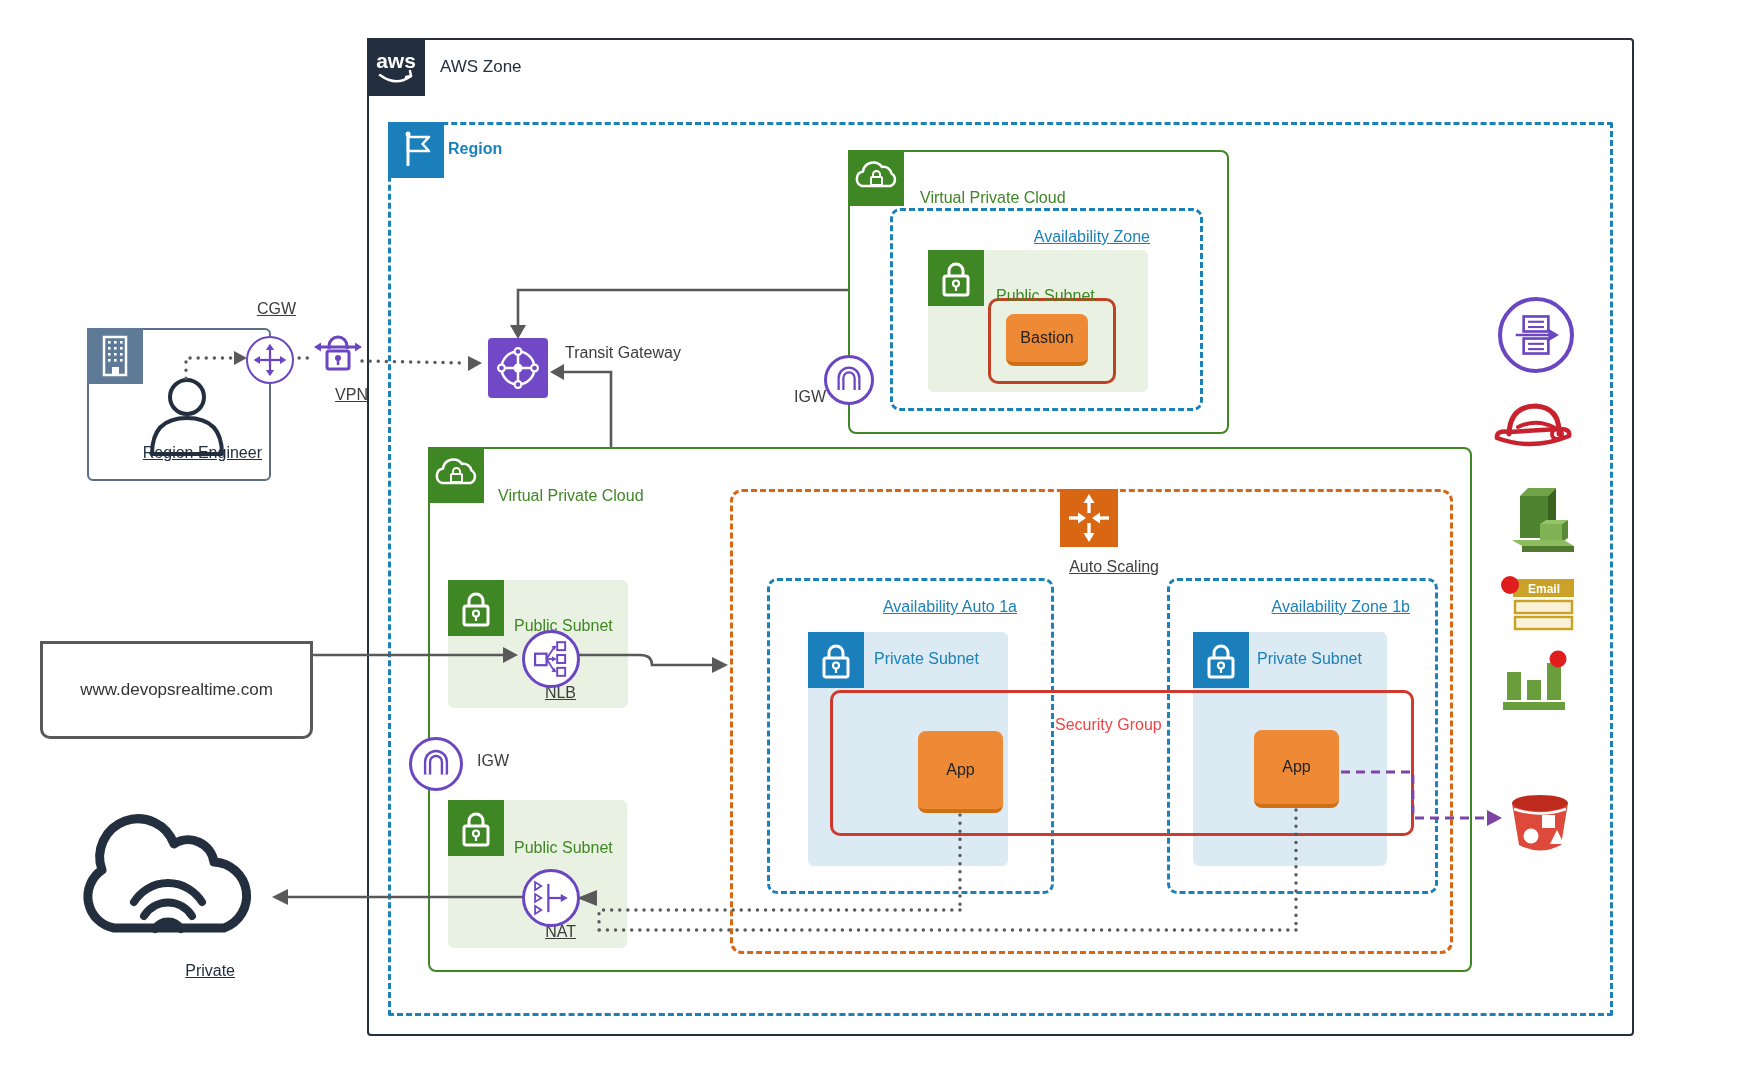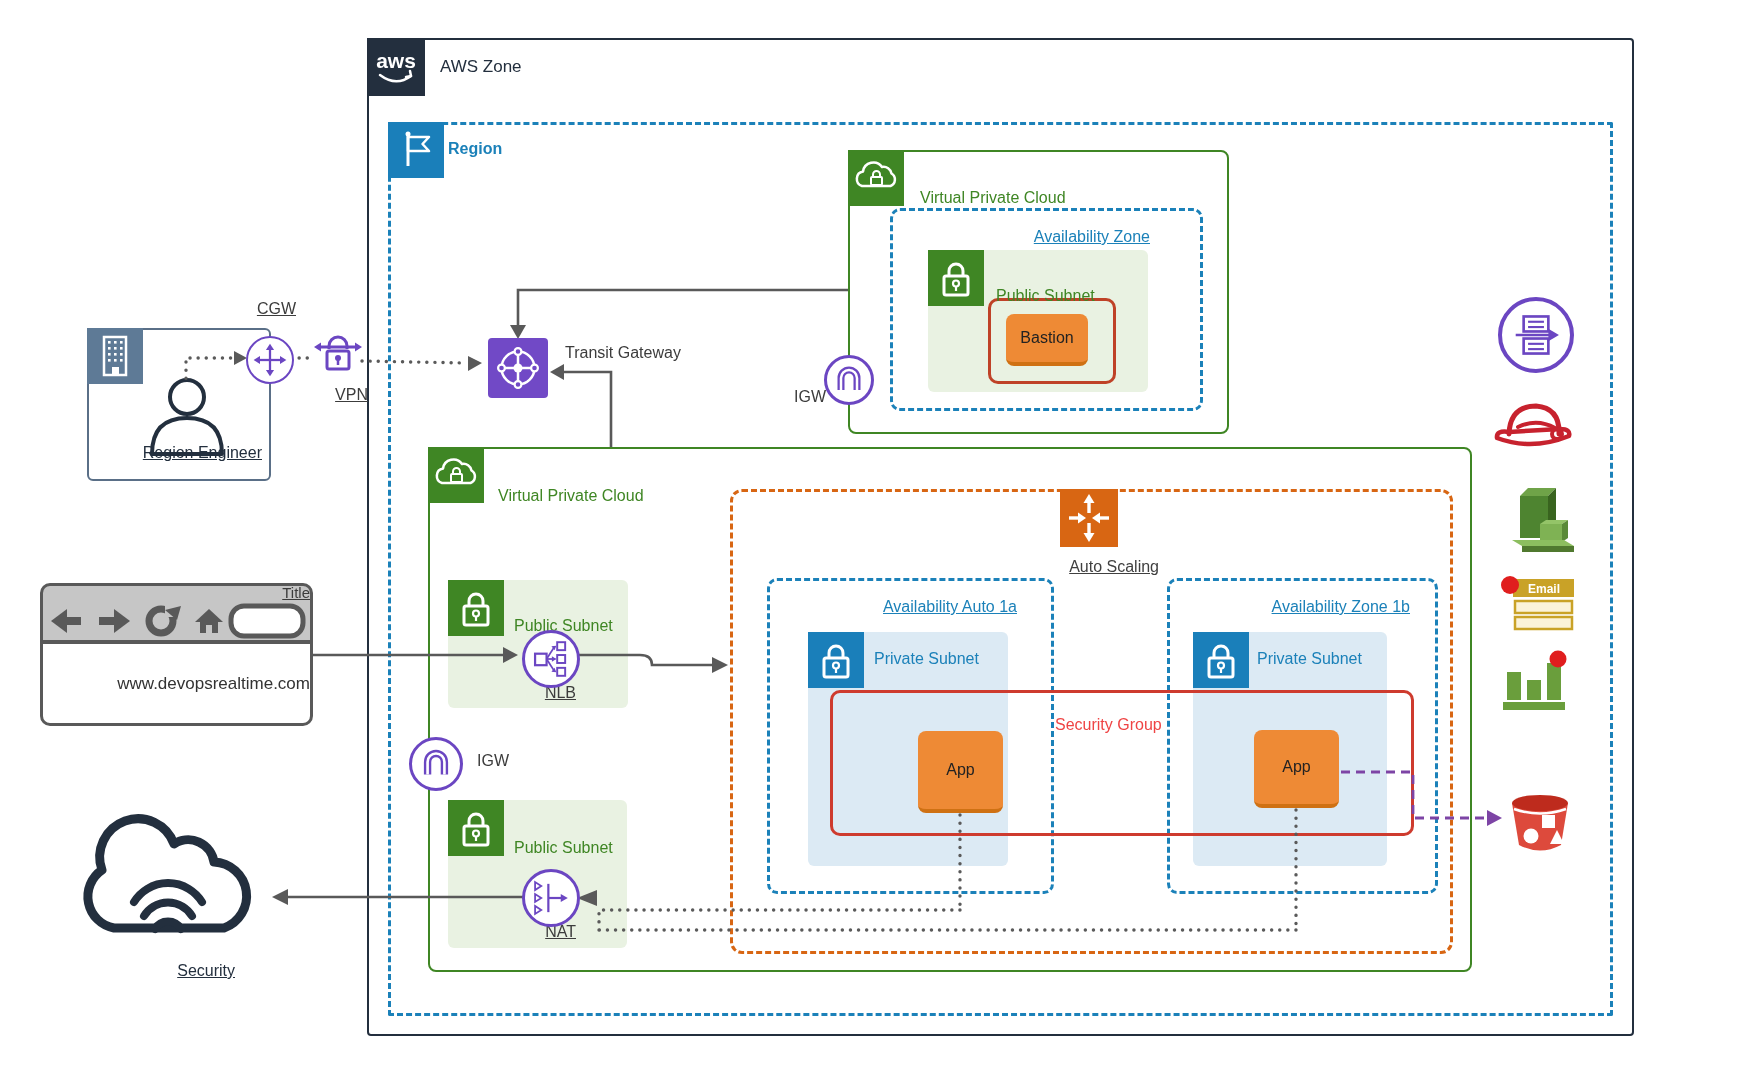--- a/index.html
+++ b/index.html
@@ -29,23 +29,23 @@
              display:flex;align-items:center;justify-content:center;z-index:40;}
   .inst{position:absolute;background:#ee8a35;border-radius:8px;border-bottom:4px solid #cf7113;
         display:flex;align-items:center;justify-content:center;font-size:16px;color:#222;z-index:25;}
   .green-t{color:#3f8624;margin-top:19px;} .blue-t{color:#1b81b9;} .orange-t{color:#404040;}
   .red-t{color:#ef4444;} .gray-t{color:#3c3c3c;}
   #connectors{position:absolute;left:0;top:0;z-index:30;pointer-events:none;}
   .sideicon{position:absolute;z-index:40;}
   
   #browser-title{position:absolute;left:40px;top:583px;width:273px;height:60px;background:#c6c6c6;
       border:3px solid #595959;border-radius:10px 10px 0 0;box-sizing:border-box;z-index:26;}
-  #browser-body{position:absolute;left:40px;top:641px;width:273px;height:85px;background:#fff;
+  #browser-body{position:absolute;left:40px;top:641px;width:273px;height:98px;background:#fff;
       border:3px solid #595959;border-radius:0 0 10px 10px;box-sizing:border-box;z-index:26;
-      display:flex;align-items:center;justify-content:flex-end;font-size:17px;color:#333;}
+      display:flex;align-items:center;justify-content:center;font-size:17px;color:#333;}
 </style>
 </head>
 <body>
 
 <div id="stage">
 
   <div class="abs aws-box" style="left:367px;top:38px;width:1263px;height:994px;"></div>
   <div class="iconblock bg-navy" style="left:367px;top:38px;width:58px;height:58px;">
     <svg width="58" height="58" viewBox="0 0 58 58">
       <text x="29" y="30" text-anchor="middle" fill="#fff" font-size="21" font-weight="bold" font-family="Liberation Sans, sans-serif">aws</text>
@@ -279,55 +279,31 @@
       <polygon points="8,8 8,17 15,12.5" fill="none" stroke="#6b46c2" stroke-width="2"></polygon>
       <polygon points="8,21.5 8,30.5 15,26" fill="none" stroke="#6b46c2" stroke-width="2"></polygon>
       <polygon points="8,35 8,44 15,39.5" fill="none" stroke="#6b46c2" stroke-width="2"></polygon>
       <line x1="23" y1="10" x2="23" y2="42" stroke="#6b46c2" stroke-width="2.5"></line>
       <line x1="23" y1="26" x2="38" y2="26" stroke="#6b46c2" stroke-width="2.5"></line>
       <polygon points="45,26 37,21.5 37,30.5" fill="#6b46c2"></polygon>
     </svg>
   </div>
   <div class="lbl gray-t ctr" style="left:520px;top:923px;width:56px;">NAT</div>
 
-  <div id="browser-title">
-    <div class="lbl gray-t ctr" style="left:0;top:-2px;width:267px;font-size:15px;">Title</div>
-    <svg width="267" height="54" viewBox="0 0 267 54" style="position:absolute;left:0;top:0;">
-      <g>
-        <line x1="20" y1="35" x2="38" y2="35" stroke="#595959" stroke-width="8"></line>
-        <polygon points="8,35 24,23 24,47" fill="#595959"></polygon>
-      </g>
-      <g>
-        <line x1="56" y1="35" x2="74" y2="35" stroke="#595959" stroke-width="8"></line>
-        <polygon points="87,35 71,23 71,47" fill="#595959"></polygon>
-      </g>
-      <g>
-        <circle cx="118" cy="35" r="12" fill="none" stroke="#595959" stroke-width="7"></circle>
-        <rect x="122" y="16" width="16" height="15" fill="#c6c6c6"></rect>
-        <polygon points="138,20 122,24 134,34" fill="#595959"></polygon>
-      </g>
-      <g>
-        <polygon points="152,36 166,23 180,36" fill="#595959"></polygon>
-        <rect x="157" y="34" width="18" height="13" fill="#595959"></rect>
-        <rect x="163" y="39" width="6" height="8" fill="#c6c6c6"></rect>
-      </g>
-      <rect x="188" y="20" width="72" height="30" rx="13" fill="#fff" stroke="#595959" stroke-width="5"></rect>
-    </svg>
-  </div>
   <div id="browser-body">
     <span>www.devopsrealtime.com</span>
   </div>
 
   <svg class="abs" style="left:62px;top:800px;z-index:24;" width="215" height="160" viewBox="0 0 215 160">
     <path d="M52,128 A32,32 0 0 1 40,70 A38,38 0 0 1 112,44 A26,26 0 0 1 152,62 A34,34 0 0 1 162,128 Z" fill="#fff" stroke="#232f3e" stroke-width="9" stroke-linejoin="round"></path>
     <path d="M72,102 A40,40 0 0 1 140,102" fill="none" stroke="#232f3e" stroke-width="8" stroke-linecap="round"></path>
     <path d="M82,116 A28,28 0 0 1 130,116" fill="none" stroke="#232f3e" stroke-width="8" stroke-linecap="round"></path>
     <path d="M93,129 A15,15 0 0 1 119,129" fill="none" stroke="#232f3e" stroke-width="8" stroke-linecap="round"></path>
   </svg>
-  <div class="lbl ctr" style="left:105px;top:962px;width:130px;">Security</div>
+  <div class="lbl ctr" style="left:105px;top:962px;width:130px;">Private</div>
 
   <div class="sideicon circ-icon" style="left:1498px;top:297px;width:68px;height:68px;border-width:4px;">
     <svg width="60" height="60" viewBox="0 0 68 68">
       <rect x="20" y="13" width="28" height="17" fill="none" stroke="#6b46c2" stroke-width="3"></rect>
       <line x1="25" y1="19" x2="43" y2="19" stroke="#6b46c2" stroke-width="2.4"></line>
       <line x1="25" y1="25" x2="43" y2="25" stroke="#6b46c2" stroke-width="2.4"></line>
       <rect x="20" y="38" width="28" height="17" fill="none" stroke="#6b46c2" stroke-width="3"></rect>
       <line x1="25" y1="44" x2="43" y2="44" stroke="#6b46c2" stroke-width="2.4"></line>
       <line x1="25" y1="50" x2="43" y2="50" stroke="#6b46c2" stroke-width="2.4"></line>
       <line x1="11" y1="34" x2="49" y2="34" stroke="#6b46c2" stroke-width="3"></line>

